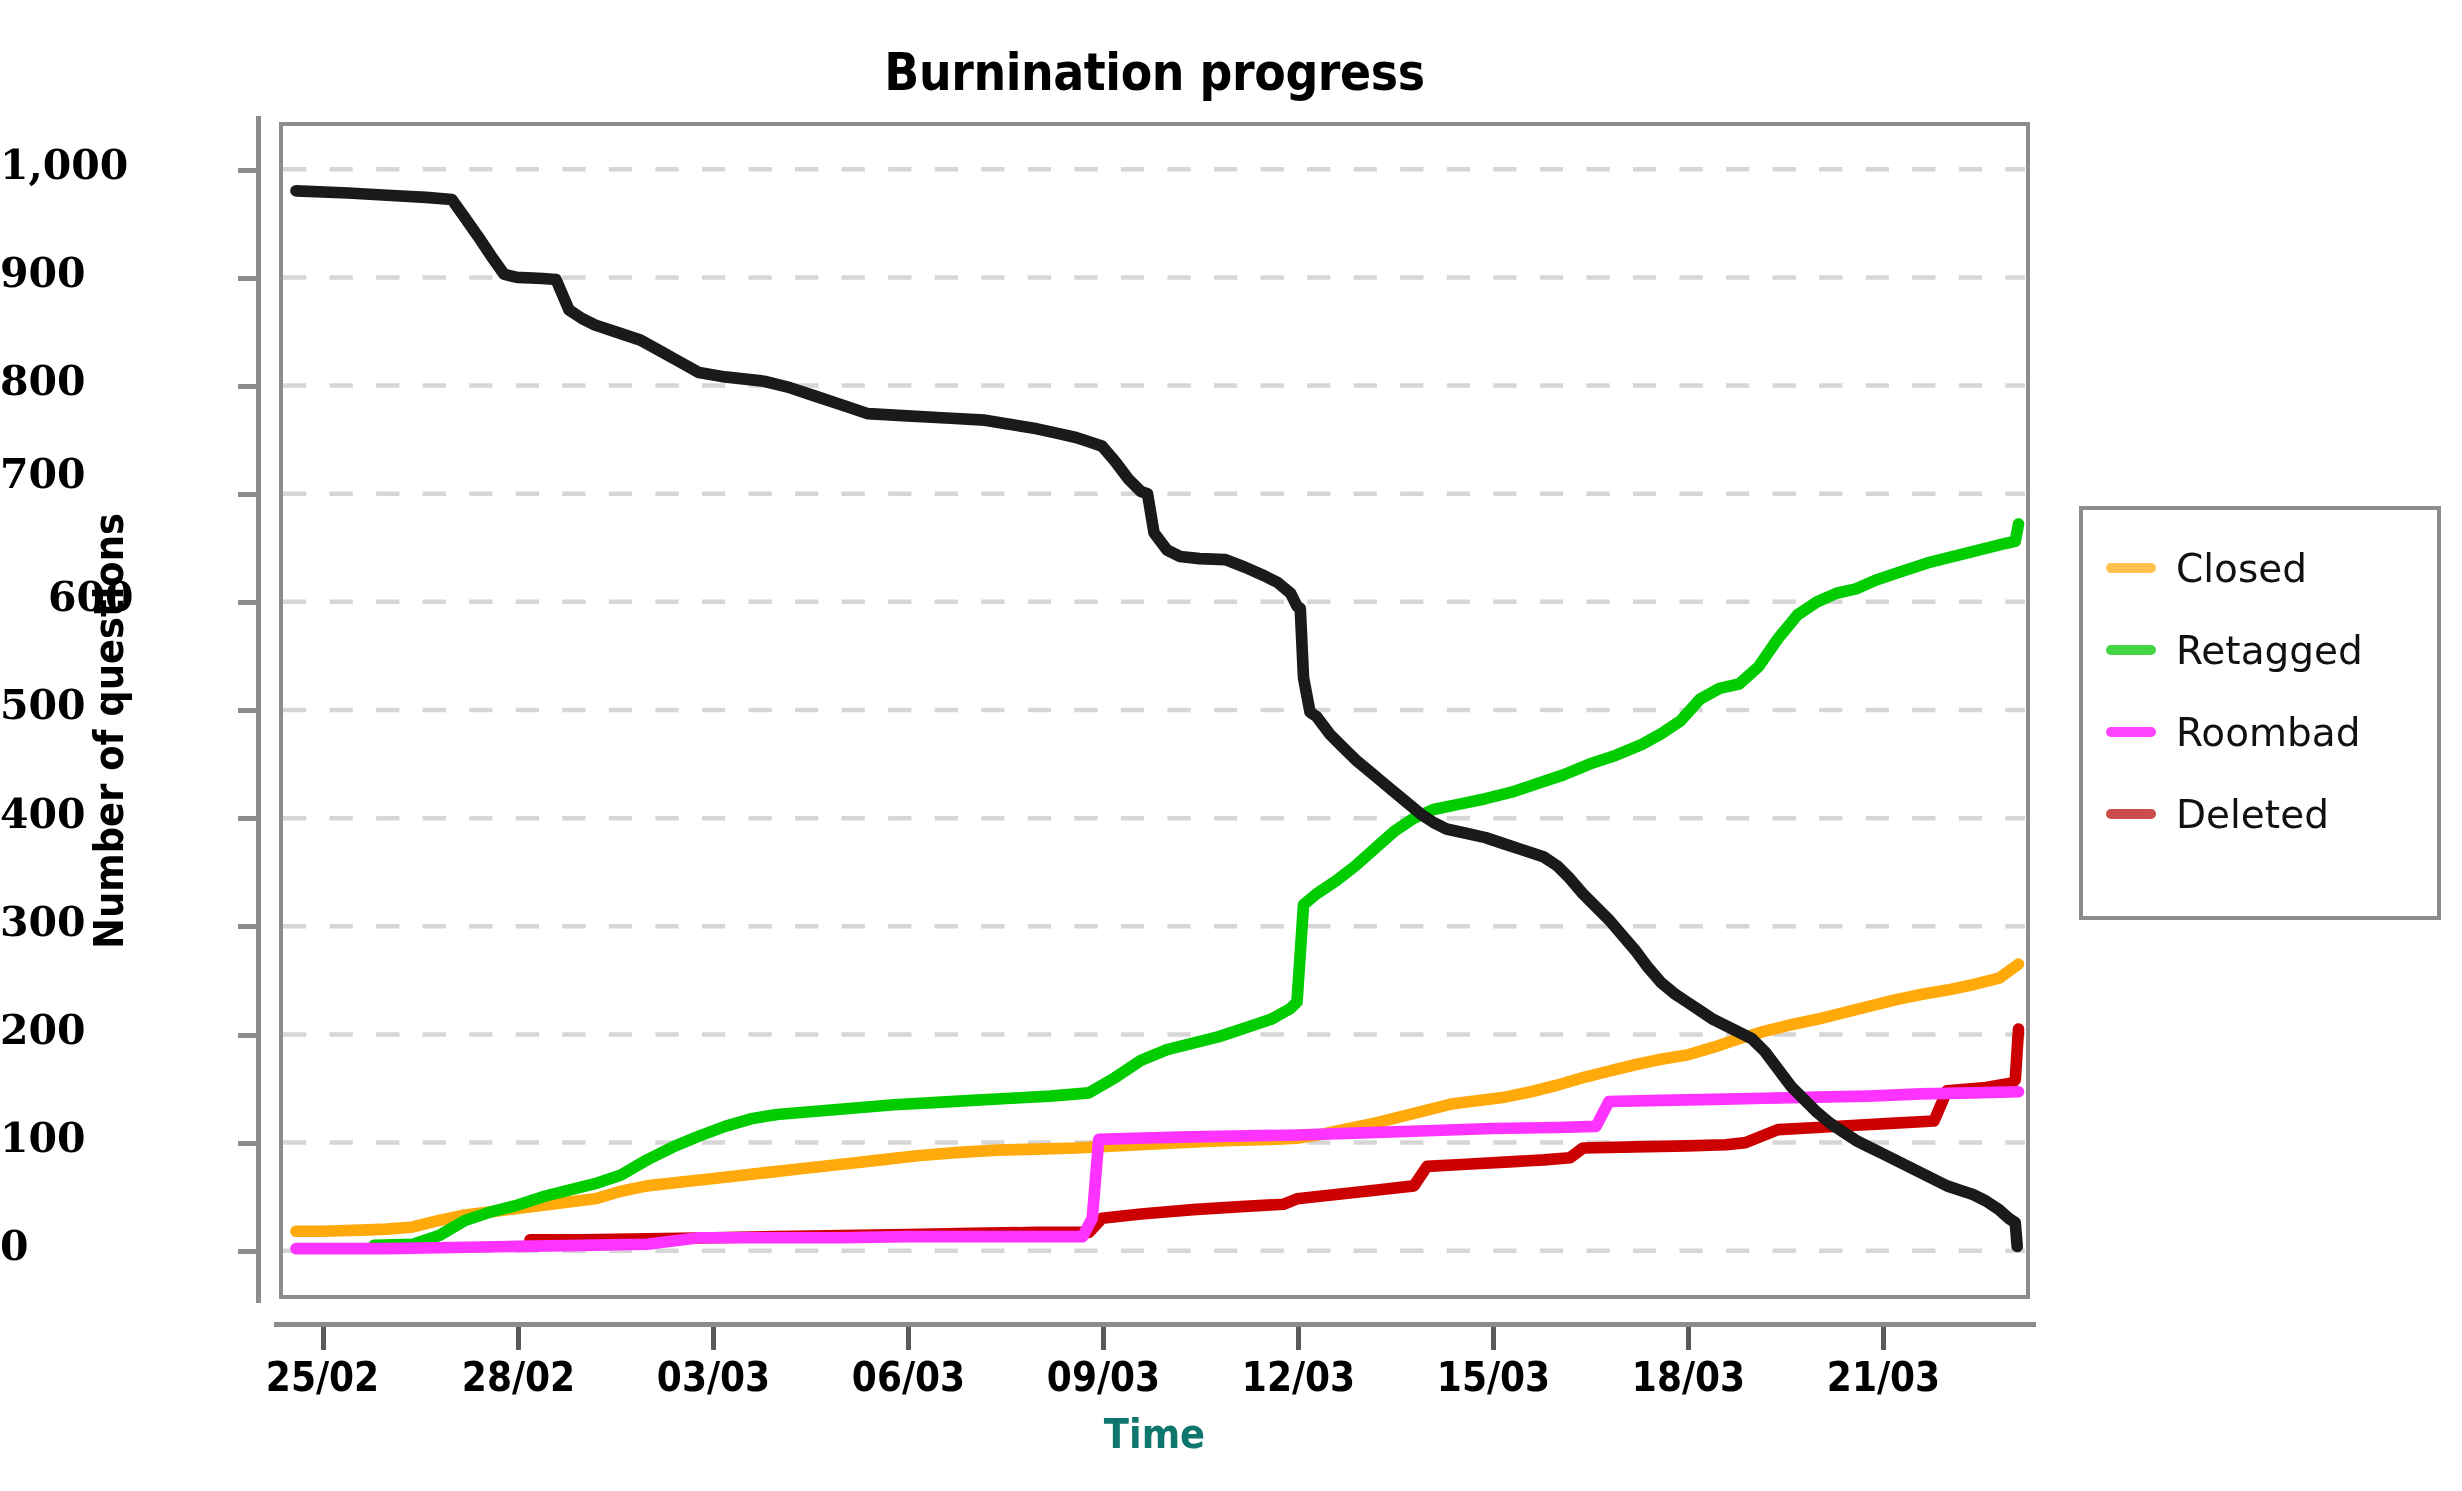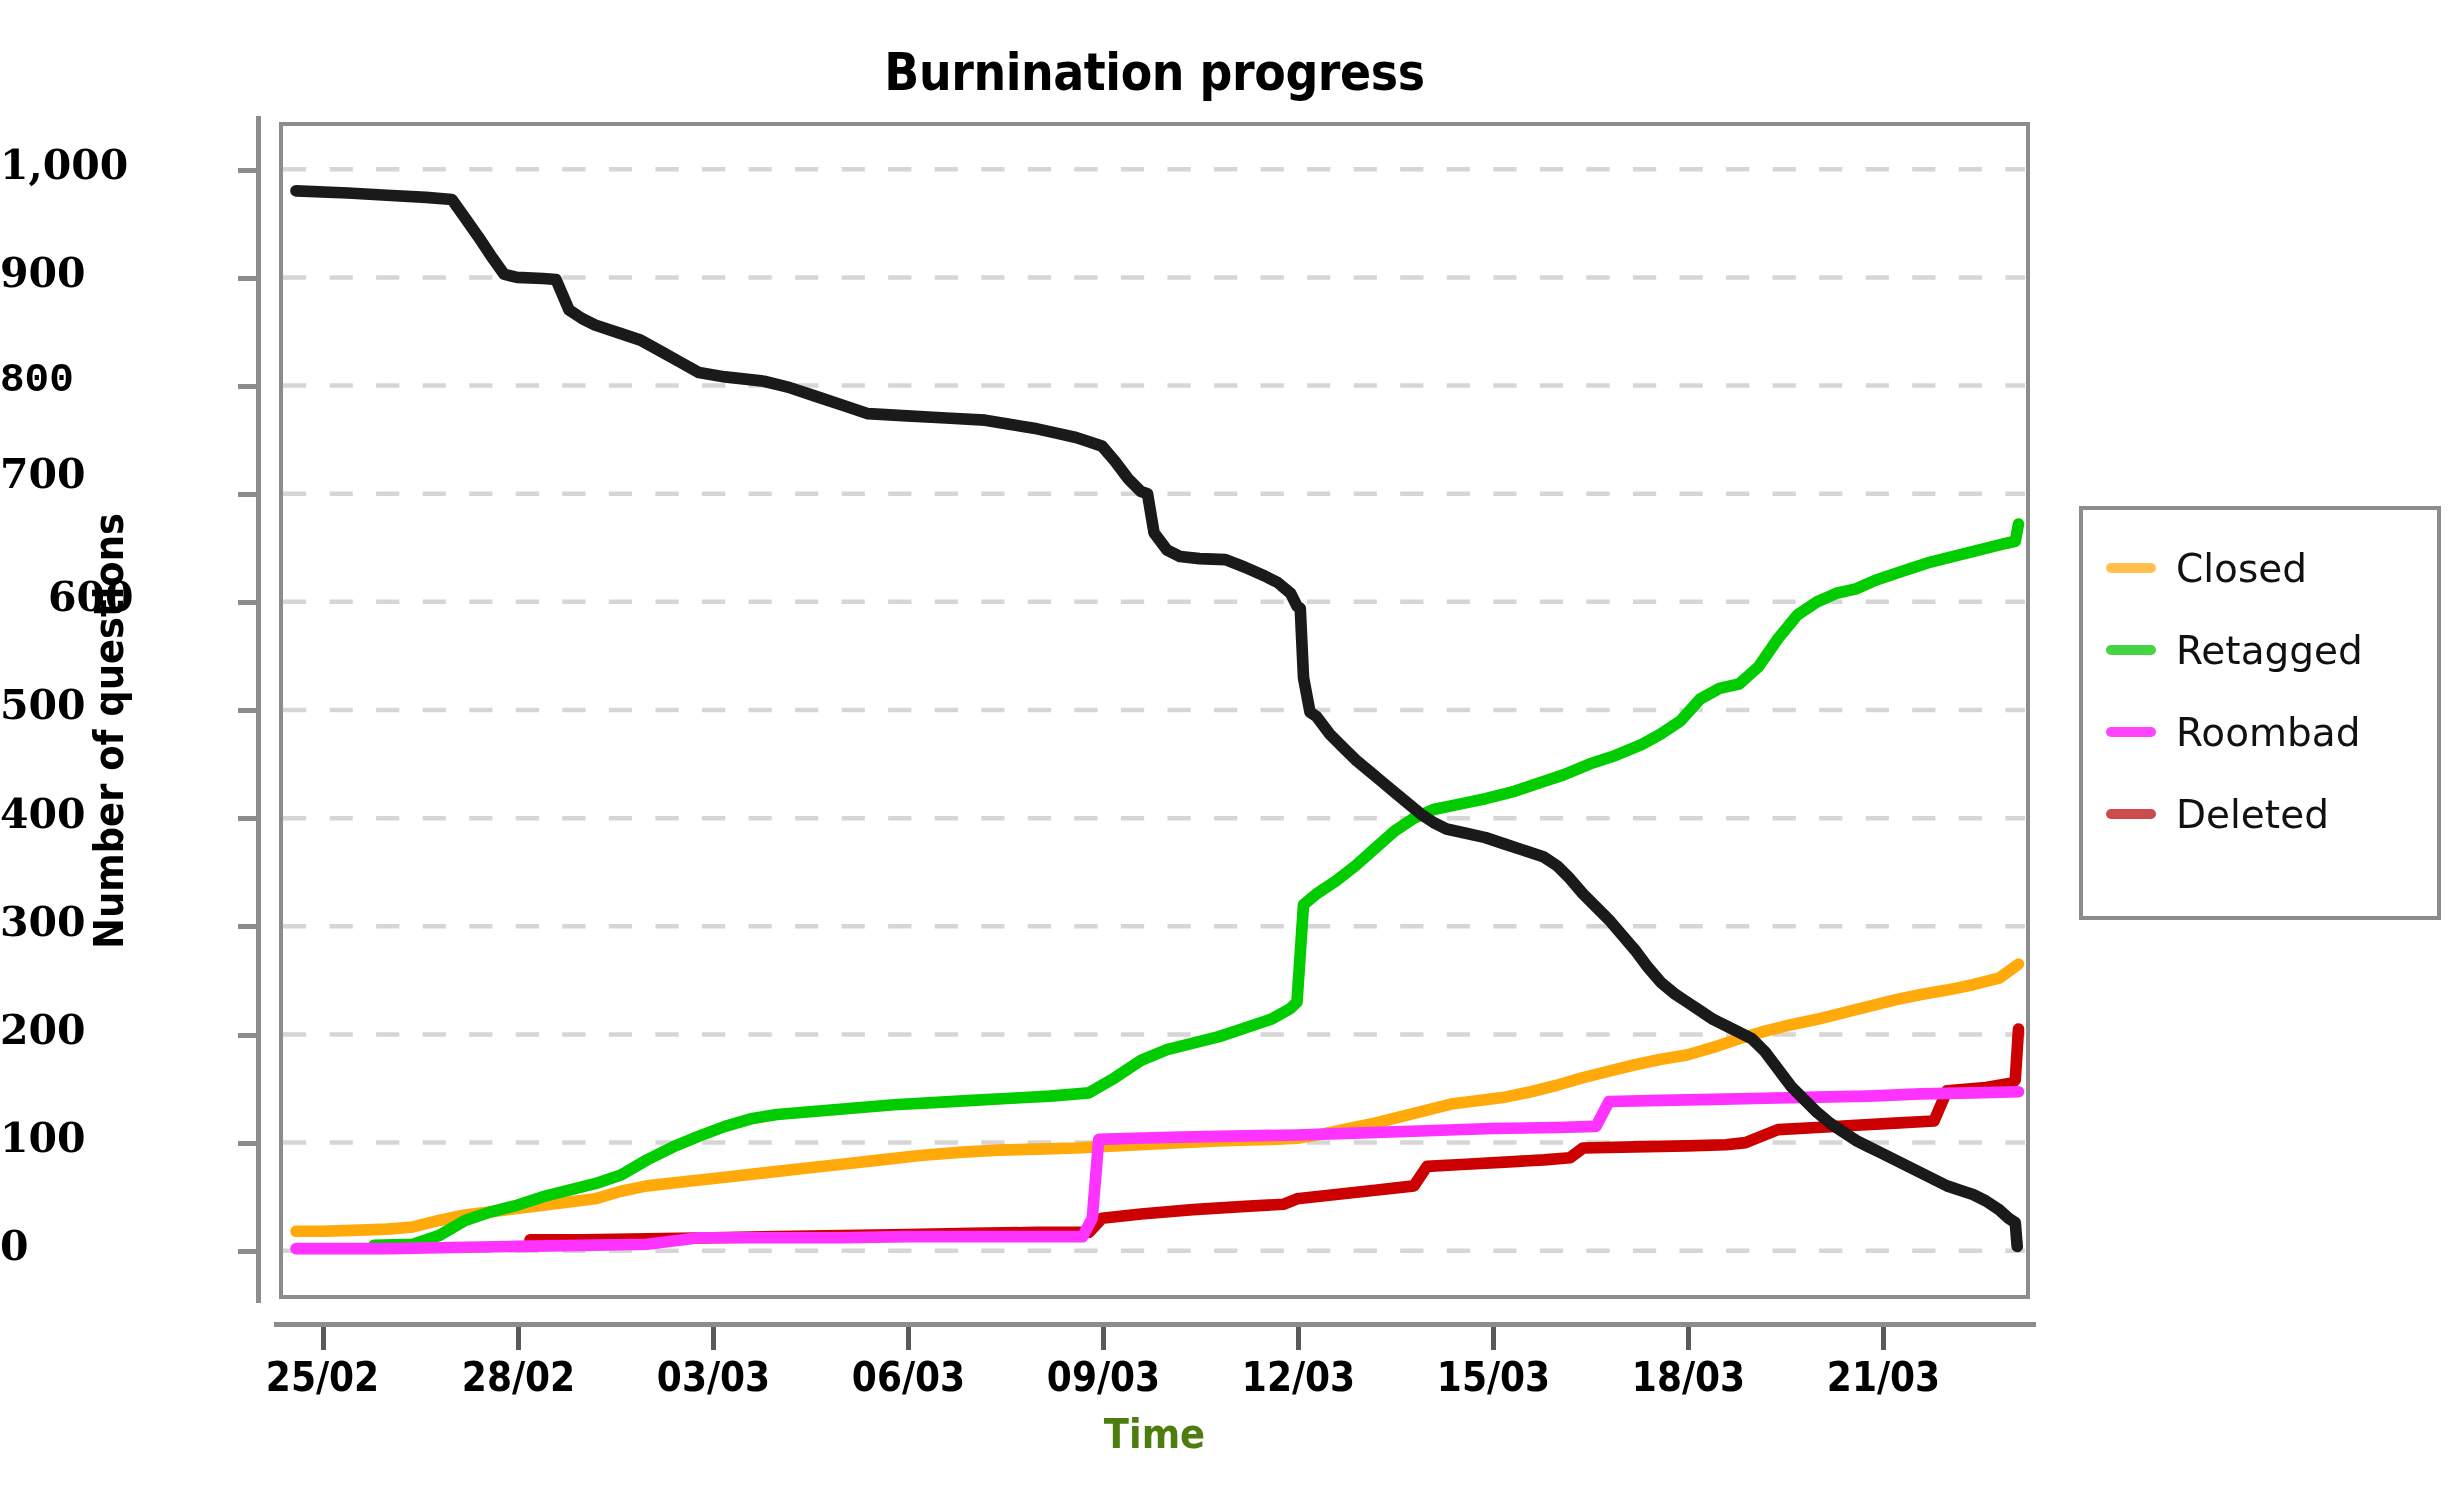--- a/index.html
+++ b/index.html
@@ -72,21 +72,21 @@
     left:-249px;top:707px;
     width:716px;text-align:center;
     transform:rotate(-90deg);
     transform-origin:center center;
     font-family:"DejaVu Sans Condensed","DejaVu Sans","Liberation Sans",sans-serif;
     font-weight:bold;font-size:41px;color:#000;white-space:nowrap;
   }
   #x-axis-title{
     position:absolute;left:279px;top:1410px;width:1751px;text-align:center;
     font-family:"DejaVu Sans Condensed","DejaVu Sans","Liberation Sans",sans-serif;
-    font-weight:bold;font-size:41px;color:#4d7c0f;white-space:nowrap;
+    font-weight:bold;font-size:41px;color:#0f766e;white-space:nowrap;
   }
 
   
   #legend{
     position:absolute;
     left:2079px;top:506px;
     width:362px;height:414px;
     border:4.5px solid #8c8c8c;
     background:#ffffff;
     box-sizing:border-box;
@@ -132,21 +132,21 @@
       <div class="y-label-box" style="top: 898px;">300</div>
       <div class="y-tick" style="top: 816px;"></div>
       <div class="y-label-box" style="top: 790px;">400</div>
       <div class="y-tick" style="top: 708px;"></div>
       <div class="y-label-box" style="top: 681px;">500</div>
       <div class="y-tick" style="top: 600px;"></div>
       <div class="y-label-box" style="top: 573px; padding-left: 48px;">600</div>
       <div class="y-tick" style="top: 492px;"></div>
       <div class="y-label-box" style="top: 441px; margin-top: 9px;">700</div>
       <div class="y-tick" style="top: 384px;"></div>
-      <div class="y-label-box" style="top: 357px; font-family: Liberation Mono, monospace;">800</div>
+      <div class="y-label-box" style="top: 357px;">800</div>
       <div class="y-tick" style="top: 276px;"></div>
       <div class="y-label-box" style="top: 249px;">900</div>
       <div class="y-tick" style="top: 168px;"></div>
       <div class="y-label-box" style="top: 141px;">1,000</div>
     </div>
   <div id="xaxis-ticks">
       <div class="x-tick" style="left: 321px;"></div>
       <div class="x-label-box" style="left: 206px;">25/02</div>
       <div class="x-tick" style="left: 516px;"></div>
       <div class="x-label-box" style="left: 402px;">28/02</div>

